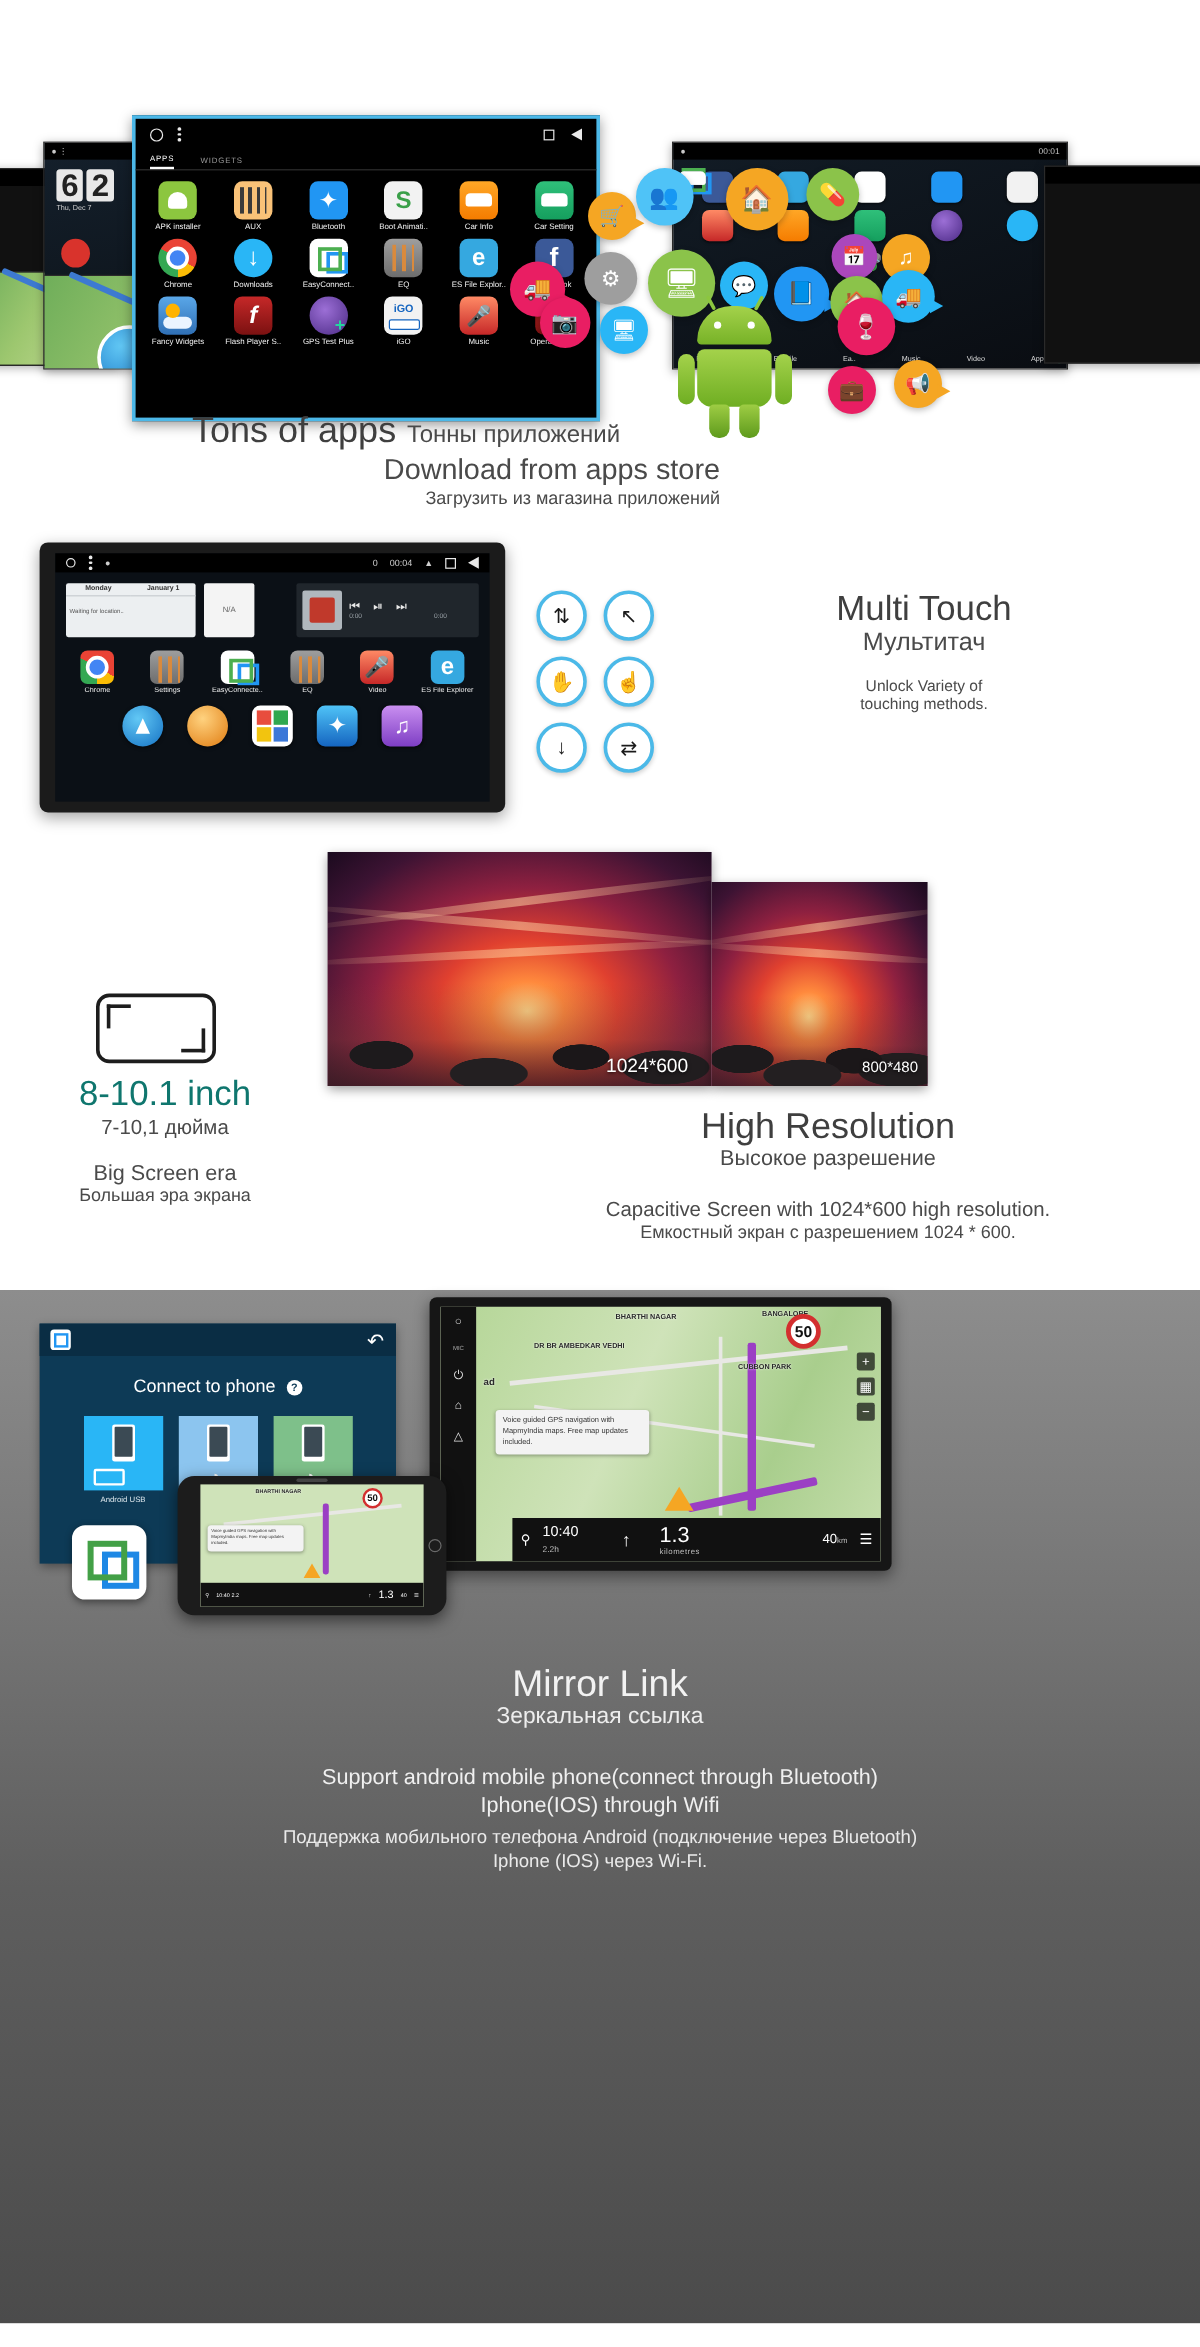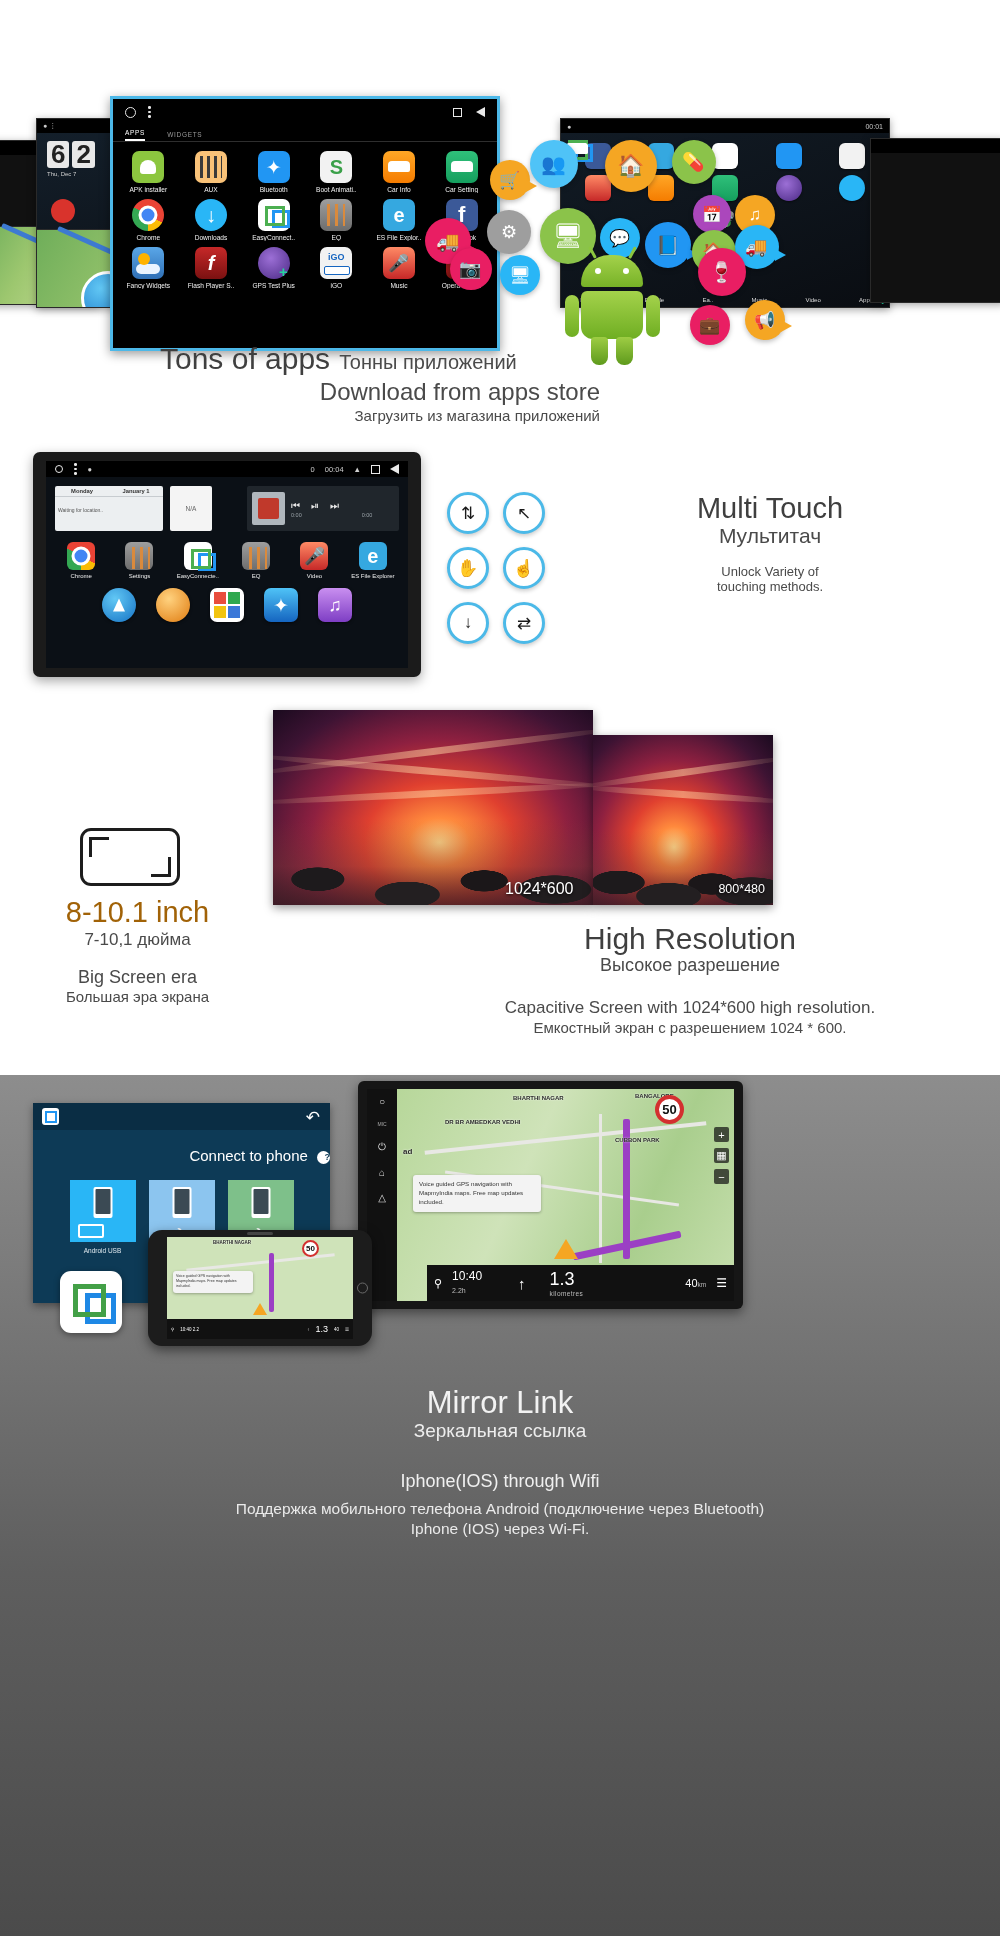--- a/index.html
+++ b/index.html
@@ -315,21 +315,21 @@
 
   #icon-screen {
     position:absolute; left:80px; top:128px; width:100px; height:58px;
     border:3.5px solid #1d1d1d; border-radius:11px;
   }
   #icon-screen .corner{ position:absolute; width:20px; height:20px; }
   #icon-screen .c-tl{ left:6px; top:6px; border-left:3.5px solid #1d1d1d; border-top:3.5px solid #1d1d1d;}
   #icon-screen .c-br{ right:6px; bottom:6px; border-right:3.5px solid #1d1d1d; border-bottom:3.5px solid #1d1d1d;}
 
   #size-text { position:absolute; left:15px; top:196px; width:245px; text-align:center; }
-  .s-h1 { font-size:29px; color:#a16207; }
+  .s-h1 { font-size:29px; color:#0f766e; }
   .s-h2 { font-size:17px; color:#4a4a4a; margin-top:1px; }
   .s-h3 { font-size:18px; color:#4a4a4a; margin-top:17px; }
   .s-h4 { font-size:15px; color:#4a4a4a; }
 
   #res-text { position:absolute; left:400px; top:222px; width:580px; text-align:center; }
   .r-h1 { font-size:30px; color:#3f3f3f; }
   .r-h2 { font-size:18px; color:#4a4a4a; margin-top:-1px; }
   .r-p1 { font-size:17px; color:#4a4a4a; margin-top:22px; }
   .r-p2 { font-size:15px; color:#4a4a4a; margin-top:1px; }
 
@@ -345,21 +345,21 @@
   #mir-phoneui .bar { height:27px; background:#0a2d44; position:relative; }
   #mir-phoneui .bar .ec {
     position:absolute; left:9px; top:5px; width:17px; height:17px; background:#fff;
     border-radius:3px;
   }
   #mir-phoneui .bar .ec:after{content:"";position:absolute;left:3px;top:3px;width:8px;height:8px;
         border:2px solid #2196f3;}
   #mir-phoneui .bar .undo {
     position:absolute; right:10px; top:4px; color:#fff; font-size:17px;
   }
-  #mir-title { color:#fff; font-size:15px; text-align:right; padding:17px 0 0; }
+  #mir-title { color:#fff; font-size:15px; text-align:center; padding:17px 0 0; }
   #mir-title .q {
     display:inline-block; width:13px;height:13px;border-radius:50%;background:#fff;color:#0d3a56;
     font-size:9px; line-height:13px; margin-left:5px; vertical-align:1px; font-weight:bold;
   }
   #mir-cards { display:flex; justify-content:center; gap:13px; margin-top:16px; }
   .mir-card { width:66px; height:62px; position:relative; }
   .mc-1 { background:#29b6f6; }
   .mc-2 { background:#8cc5ef; }
   .mc-3 { background:#7ec08a; }
   .mc-phone { position:absolute; left:50%; top:7px; transform:translateX(-50%);
@@ -966,20 +966,21 @@
         <span>40</span>
         <span>☰</span>
       </div>
     </div>
   </div>
 
   <div id="mirror-text">
     <div class="mt-h1">Mirror Link</div>
     <div class="mt-h2">Зеркальная ссылка</div>
     <div class="mt-p1">
+      <div>Support android mobile phone(connect through Bluetooth)</div>
       <div>Iphone(IOS) through Wifi</div>
     </div>
     <div class="mt-p2">
       <div>Поддержка мобильного телефона Android (подключение через Bluetooth)</div>
       <div>Iphone (IOS) через Wi-Fi.</div>
     </div>
   </div>
 </section>
 
 </body></html>

